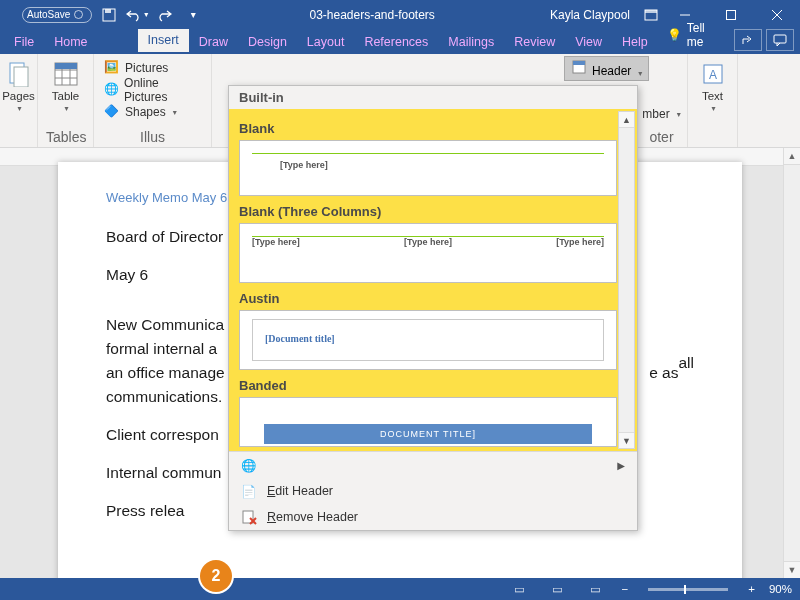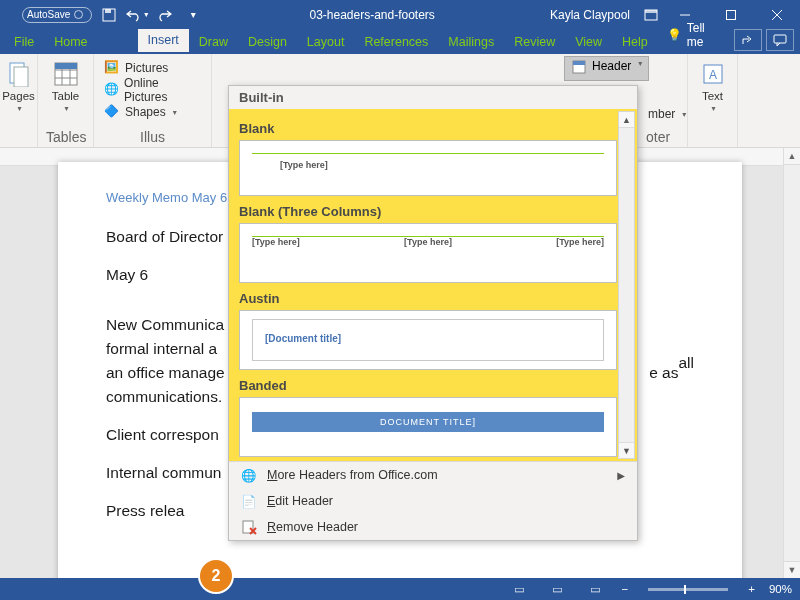--- a/index.html
+++ b/index.html
@@ -12,73 +12,73 @@
   .autosave-pill .knob { width:9px;height:9px;border:1px solid rgba(255,255,255,0.7);border-radius:50%; }
   .qat-btn { width:22px; height:22px; display:flex; align-items:center; justify-content:center; color:#fff; }
   .titlebar .center { flex:1; text-align:center; }
   .titlebar .user { padding: 0 10px; }
   .win-controls { display:flex; }
   .win-btn { width:46px; height:29px; display:flex; align-items:center; justify-content:center; }
   .win-btn svg { stroke:#fff; fill:none; }
 
   
   .ribbon-tabs { height:25px; background:#2b579a; display:flex; align-items:flex-end; padding-left:4px; }
-  .ribbon-tab { color:#84cc16; font-size:12.5px; padding:4px 10px 5px; cursor:pointer; }
+  .ribbon-tab { color:#f0abfc; font-size:12.5px; padding:4px 10px 5px; cursor:pointer; }
   .ribbon-tab.active { background:#f3f2f1; color:#2b579a; border-bottom:2px solid #2b579a;margin-left:40px; }
   .ribbon-tabs .spacer { flex:1; }
   .tellme { color:#fff; font-size:12px; display:flex; align-items:center; gap:4px; padding:0 10px 5px; }
   .tab-icon-btn { width:30px;height:22px;margin-bottom:3px;margin-left:4px;border:1px solid rgba(255,255,255,0.4);display:flex;align-items:center;justify-content:center;}
 
   
   .ribbon-body { height:94px; background:#f3f2f1; border-bottom:1px solid #d8d8d8; display:flex; position:relative; }
   .rgroup { border-right:1px solid #e0dfde; padding:4px 8px 2px; display:flex; flex-direction:column; justify-content:space-between; }
   .rgroup-label { font-size:14px; color:#666; text-align:center; padding-top:2px; }
   .big-btn { display:flex; flex-direction:column; align-items:center; gap:2px; font-size:11.5px; color:#333; padding:2px 4px; }
   .big-btn .ico { width:28px; height:28px; display:flex; align-items:center; justify-content:center; }
   .small-btn { display:flex; align-items:center; gap:5px; font-size:12px; color:#333; padding:1px 2px; height:20px; }
   .small-btn .ico { width:16px; height:16px; }
   .col { display:flex; flex-direction:column; gap:2px; }
   .chev { font-size:8px; color:#666; margin-left:2px;}
 
   
-  .header-btn-box { position:absolute; left:564px; top:2px; background:#cbcbcb; border:1px solid #a9a9a9; padding:2px 6px; display:flex; align-items:flex-start; gap:5px; font-size:12px; }
+  .header-btn-box { position:absolute; left:564px; top:2px; background:#cbcbcb; border:1px solid #a9a9a9; padding:2px 6px; display:flex; align-items:flex-end; gap:5px; font-size:12px; }
 
   
   .doc-area { position:absolute; top:148px; left:0; right:0; bottom:22px; background:#e6e6e6; overflow:hidden; }
   .ruler { height:18px; background:#f6f6f6; border-bottom:1px solid #ddd; }
   .page { position:absolute; left:58px; top:14px; width:684px; height:800px; background:#fff; box-shadow:0 0 6px rgba(0,0,0,0.25); padding:28px 48px; }
   .hdr-text { color:#5b8bc9; font-size:13px; margin-bottom:20px; }
   .body-text { font-size:15.5px; color:#1b1b1b; line-height:1.55; }
   .body-text p { margin-bottom:14px; }
 
   
   .dropdown { position:absolute; left:228px; top:85px; width:410px; background:#f3f2f1; border:1px solid #bfbfbf; box-shadow:2px 2px 7px rgba(0,0,0,0.25); z-index:50; }
   .dd-section-head { background:#eeede c; font-weight:600; font-size:13px; color:#555; padding:4px 10px; }
   .dd-body { max-height:400px; overflow:hidden; position:relative; padding:4px 20px 4px 10px; background:#fde047; }
   .tpl-label { font-weight:600; font-size:13px; color:#4a4a4a; margin:8px 0 4px; }
   .tpl-preview { border:1px solid #bfbfbf; background:#fff; height:60px; position:relative; padding:6px 12px; }
   .tpl-preview.first { height:56px; }
   .tpl-inner { border-top:1px solid #84cc16; margin-top:6px; padding-top:0; }
   .ph { font-size:9px; font-weight:600; color:#555; }
-  .ph-blue { font-size:10px; font-weight:600; color:#4573b3; }
+  .ph-blue { font-size:10px; font-weight:600; color:#4573b3;font-family:Liberation Serif, serif; }
   .three { display:flex; justify-content:space-between; }
   .banded-bar { margin:14px 12px 0; height:20px; background:#5a8ac6; color:#fff; font-size:9px; letter-spacing:1px; display:flex; align-items:center; justify-content:center; }
   .dd-scroll { position:absolute; right:2px; top:2px; bottom:2px; width:17px; background:#f0f0f0; border:1px solid #d6d6d6; }
   .dd-scroll .arrow { height:16px; display:flex; align-items:center; justify-content:center; font-size:9px; color:#555; background:#f7f7f7; border-bottom:1px solid #ddd; }
   .dd-scroll .arrow.bot { position:absolute; bottom:0; left:0; right:0; border-top:1px solid #ddd; border-bottom:none;}
   .dd-footer { border-top:1px solid #d9d9d9; background:#f3f2f1; }
   .dd-item { display:flex; align-items:center; gap:10px; padding:5px 12px; font-size:12.5px; color:#333; }
   .dd-item .u { text-decoration: underline; }
   .dd-item .ico { width:16px; height:16px; display:flex; align-items:center; justify-content:center; }
   .dd-item .more-arrow { margin-left:auto; font-size:10px; color:#555; }
 
   
   .right-ribbon-group { position:absolute; left:636px; top:0; bottom:0; display:flex; }
   .rr-col { border-right:1px solid #e0dfde; padding:4px 10px 2px; display:flex; flex-direction:column; justify-content:space-between; align-items:center; }
-  .rr-footer-col { align-items:flex-start; }
+  .rr-footer-col { align-items:center; }
 
   
   .statusbar { position:absolute; left:0; right:0; bottom:0; height:22px; background:#2b579a; color:#fff; display:flex; align-items:center; font-size:11.5px; padding:0 8px; gap:14px;}
   .statusbar .spacer{flex:1;}
   .view-btn { width:24px;height:16px; display:flex;align-items:center;justify-content:center; opacity:0.85;}
   .zoom-track { width:80px;height:3px;background:rgba(255,255,255,0.5); position:relative; margin:0 6px;}
   .zoom-track .thumb{ position:absolute; left:36px; top:-3px; width:2px; height:9px; background:#fff;}
 
   
   .annot { position:absolute; left:200px; bottom:8px; width:32px; height:32px; background:#e8841a; border-radius:50%; color:#fff; font-weight:700; font-size:16px; display:flex; align-items:center; justify-content:center; z-index:60; box-shadow:0 0 0 2px #fff; }
@@ -304,33 +304,32 @@
     </div>
 
     <div class="tpl-label">Austin</div>
     <div class="tpl-preview">
       <div style="border:1px solid #c9c9c9;height:42px;margin-top:2px;padding:8px 12px">
         <span class="ph-blue">[Document title]</span>
       </div>
     </div>
 
     <div class="tpl-label">Banded</div>
-    <div class="tpl-preview" style="height:60px;padding:0">
+    <div class="tpl-preview" style="height:50px;padding:12px">
       <div class="banded-bar">DOCUMENT TITLE]</div>
     </div>
 
     <div class="dd-scroll">
       <div class="arrow">▲</div>
       <div class="arrow bot">▼</div>
     </div>
   </div>
   <div class="dd-footer">
     <div class="dd-item">
       <span class="ico">🌐</span>
-      <span><span class="u">M</span><span>ore Headers from Office.com</span></span>
       <span class="more-arrow">▶</span>
     </div>
     <div class="dd-item">
       <span class="ico">📄</span>
       <span><span class="u">E</span><span>dit Header</span></span>
     </div>
     <div class="dd-item">
       <span class="ico">
           <svg width="16" height="16">
             <rect x="2" y="2" width="10" height="12" fill="#fff" stroke="#888"></rect>

